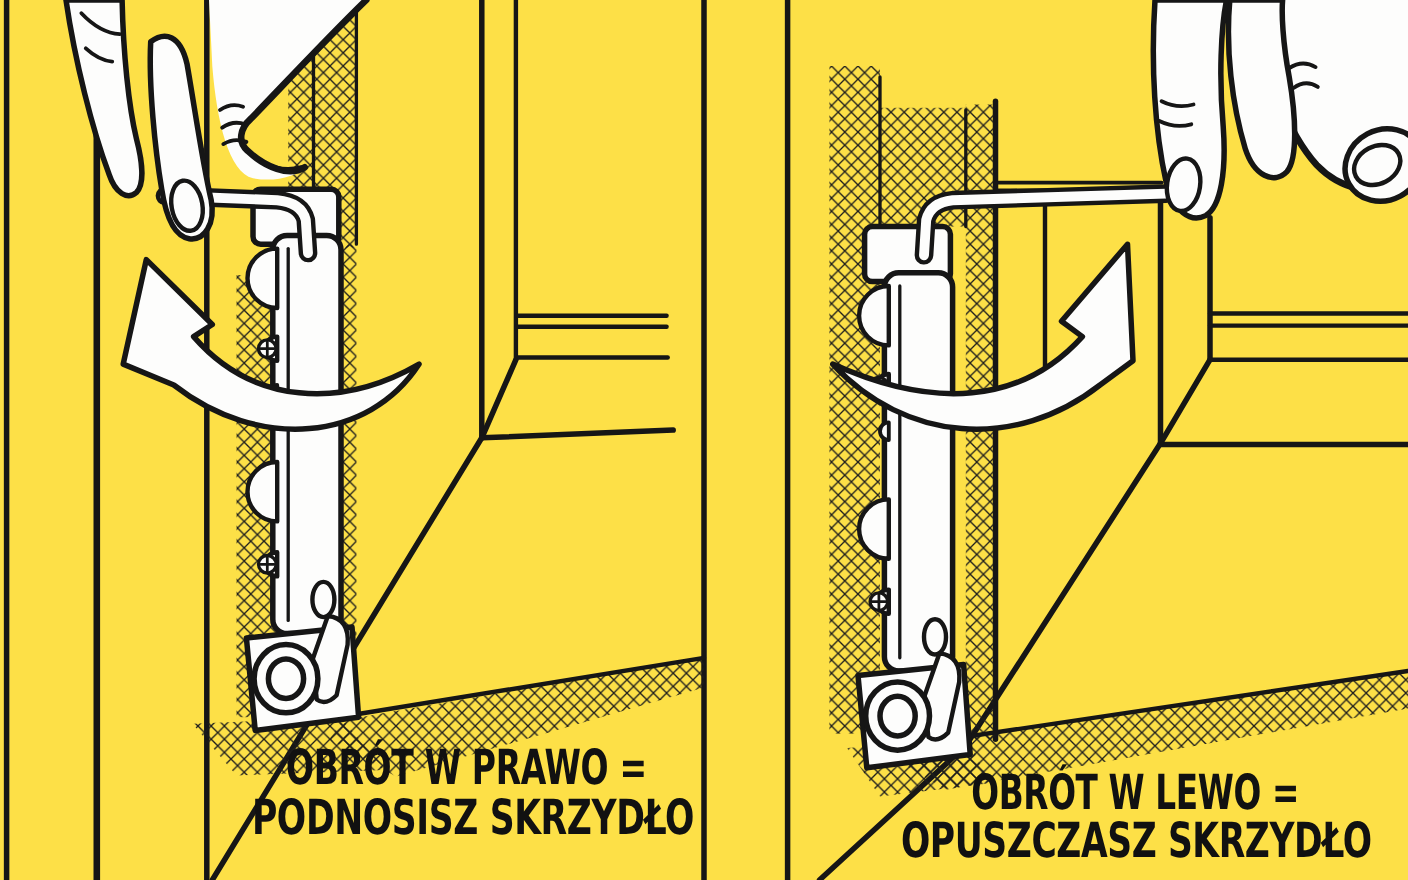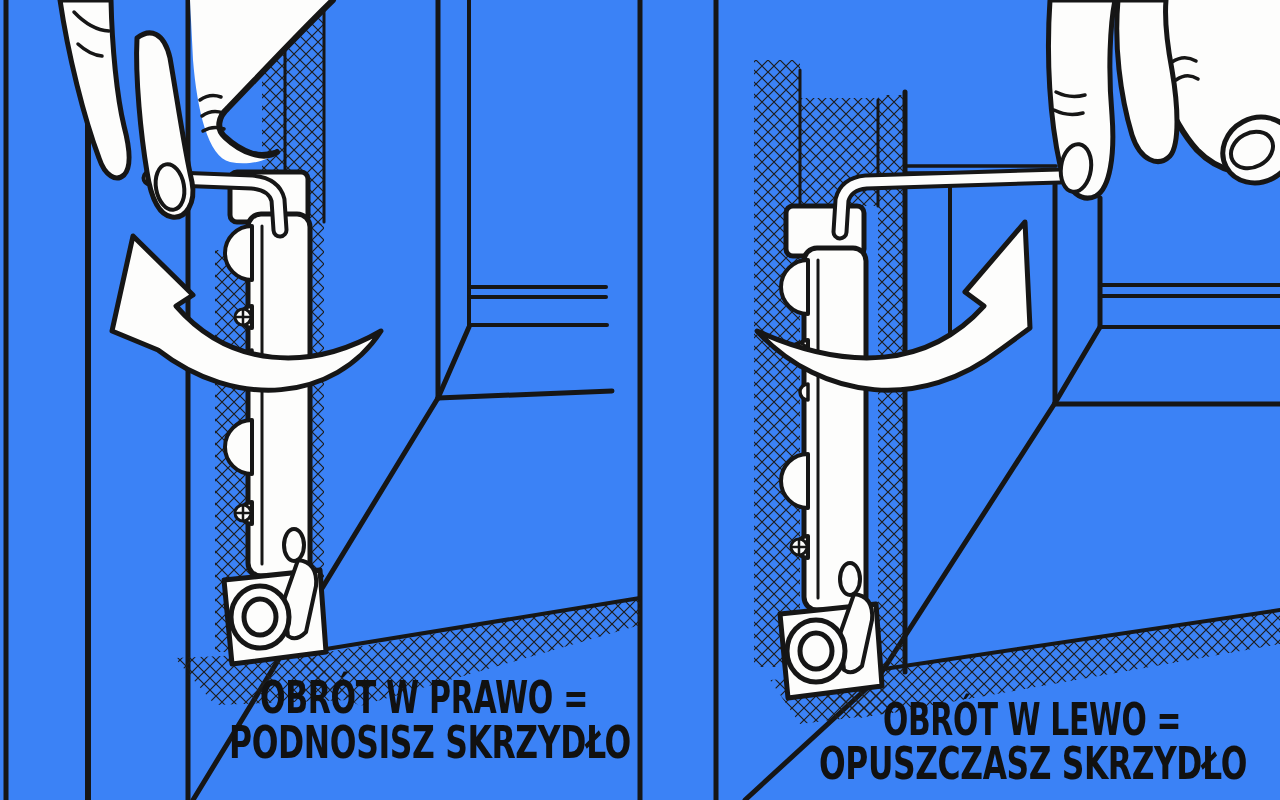--- a/index.html
+++ b/index.html
@@ -1,16 +1,16 @@
 <!DOCTYPE html>
 <html><head>
 <meta charset="utf-8">
 <style>
   html,body{margin:0;padding:0;background:#e8e8e8;}
-  .stage{width:1280px;height:800px;background:#3b82f6;position:relative;overflow:hidden;}
+  .stage{width:1280px;height:800px;background:#fde047;position:relative;overflow:hidden;}
   svg{display:block;}
   .ln{stroke:#161616;fill:none;stroke-linecap:round;stroke-linejoin:round;}
   .w{fill:#fdfdfc;}
   .wl{fill:#fdfdfc;stroke:#161616;stroke-linecap:round;stroke-linejoin:round;}
   .hx{fill:url(#xh);}
   .cap{
     font-family:"DejaVu Sans","Liberation Sans",sans-serif;
     font-weight:bold;
     font-size:44px;
     letter-spacing:-0.5px;

